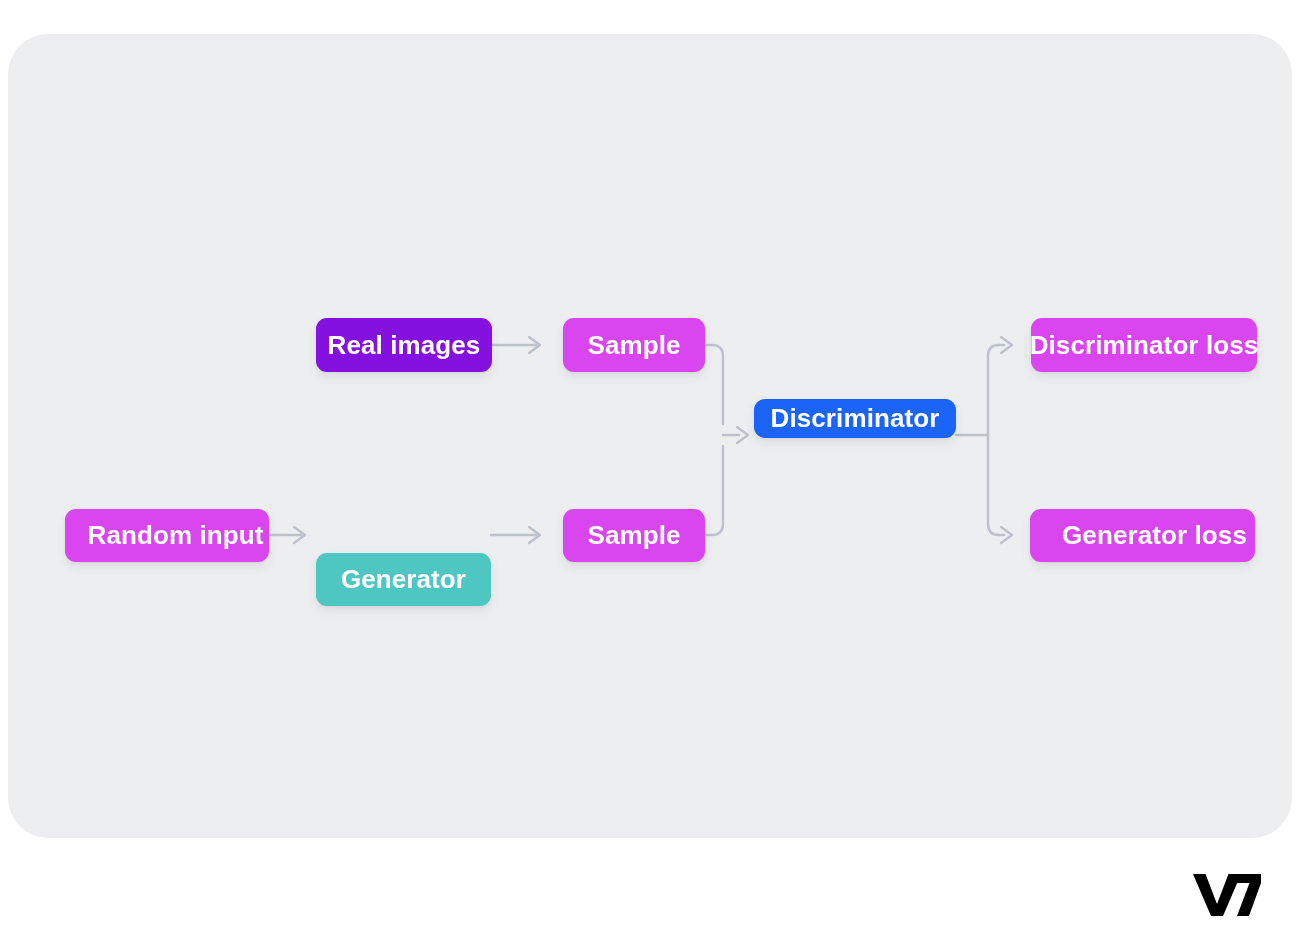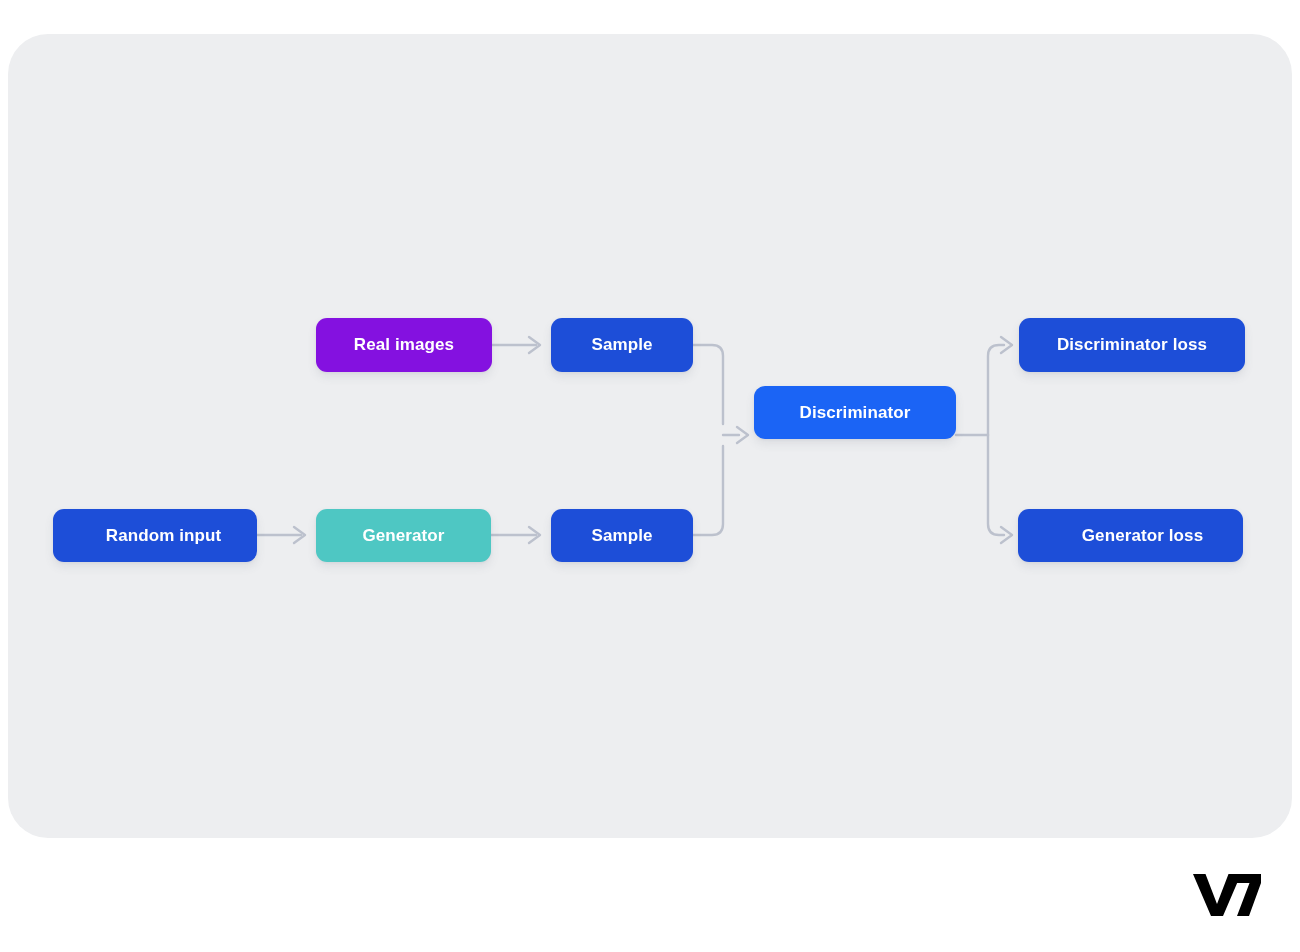--- a/index.html
+++ b/index.html
@@ -54,40 +54,40 @@
 
   
   .node {
     position: absolute;
     display: flex;
     align-items: center;
     justify-content: center;
     border-radius: 11px;
     box-sizing: border-box;
     color: #ffffff;
-    font-size: 17px;
+    font-size: 26px;
     font-weight: bold;
     letter-spacing: 0.1px;
     white-space: nowrap;
     box-shadow: 0 5px 10px rgba(80, 90, 110, 0.10),
                 0 1px 3px rgba(80, 90, 110, 0.07);
   }
 
-  .node-dark   { background: #1d4ed8; }
+  .node-dark   { background: #d946ef; margin-left: 12px; }
   .node-purple { background: #8411e0; }
-  .node-teal   { background: #4ec7c3; }
+  .node-teal   { background: #4ec7c3; margin-top: 44px; }
   .node-blue   { background: #1b64f5; }
 
   
   .n-random-input      { left: 53px;   top: 509px; width: 204px; height: 53px; padding-left: 17px; }
   .n-real-images       { left: 316px;  top: 318px; width: 176px; height: 54px; }
   .n-generator         { left: 316px;  top: 509px; width: 175px; height: 53px; }
   .n-sample-real       { left: 551px;  top: 318px; width: 142px; height: 54px; }
   .n-sample-fake       { left: 551px;  top: 509px; width: 142px; height: 53px; }
-  .n-discriminator     { left: 754px;  top: 386px; width: 202px; height: 53px; }
+  .n-discriminator     { left: 754px;  top: 399px; width: 202px; height: 39px; }
   .n-discriminator-loss{ left: 1019px; top: 318px; width: 226px; height: 54px; text-align: center; }
   .n-generator-loss    { left: 1018px; top: 509px; width: 225px; height: 53px; padding-left: 24px; }
 
   
   .logo {
     position: absolute;
     left: 1192px;
     top: 870px;
     width: 70px;
     height: 48px;

